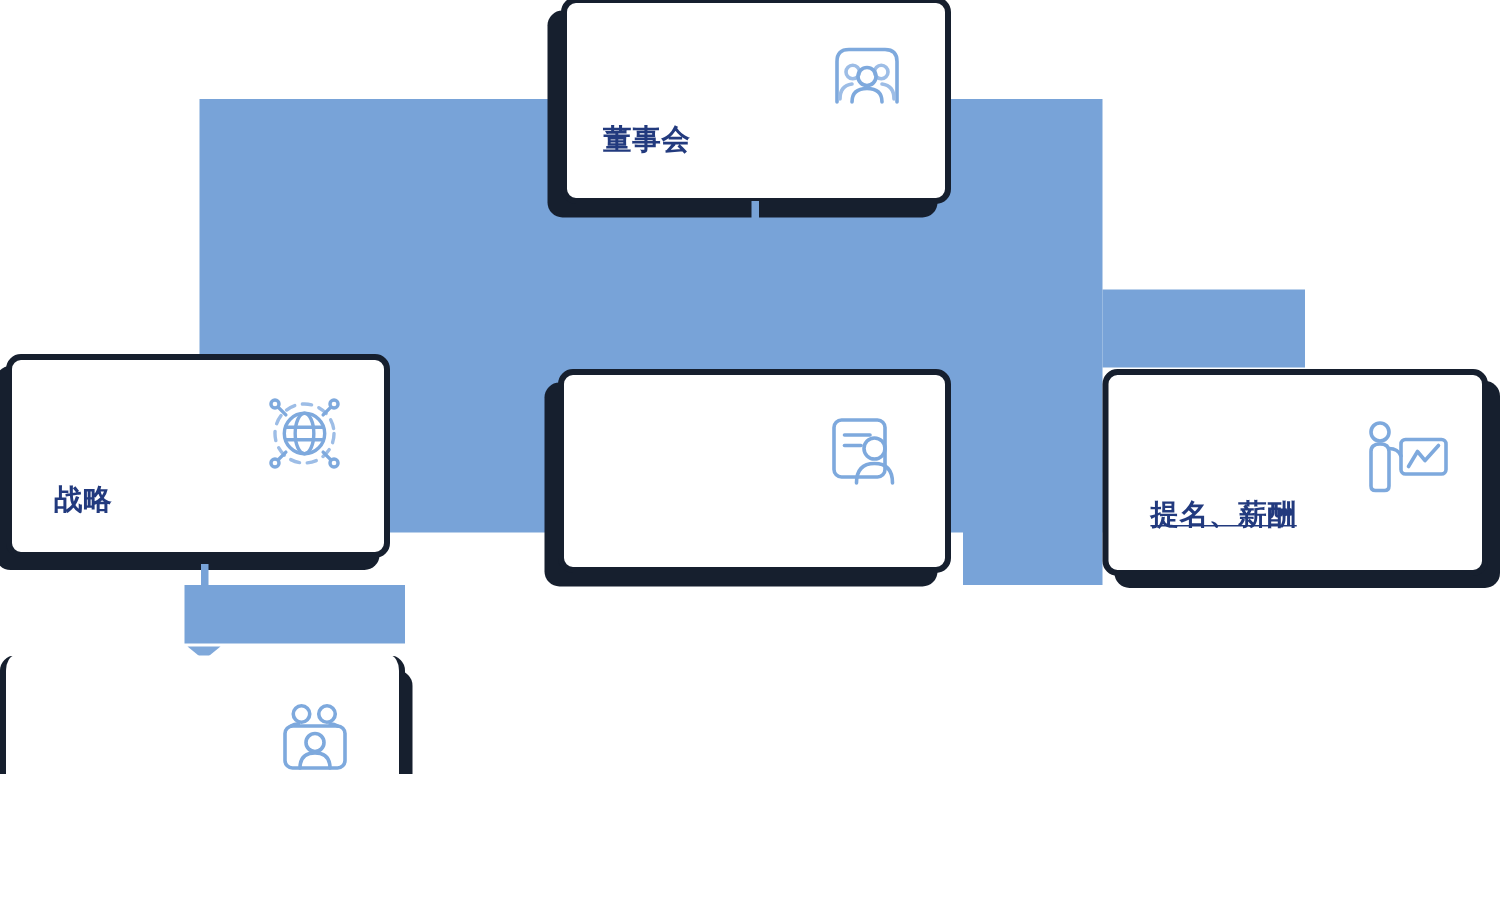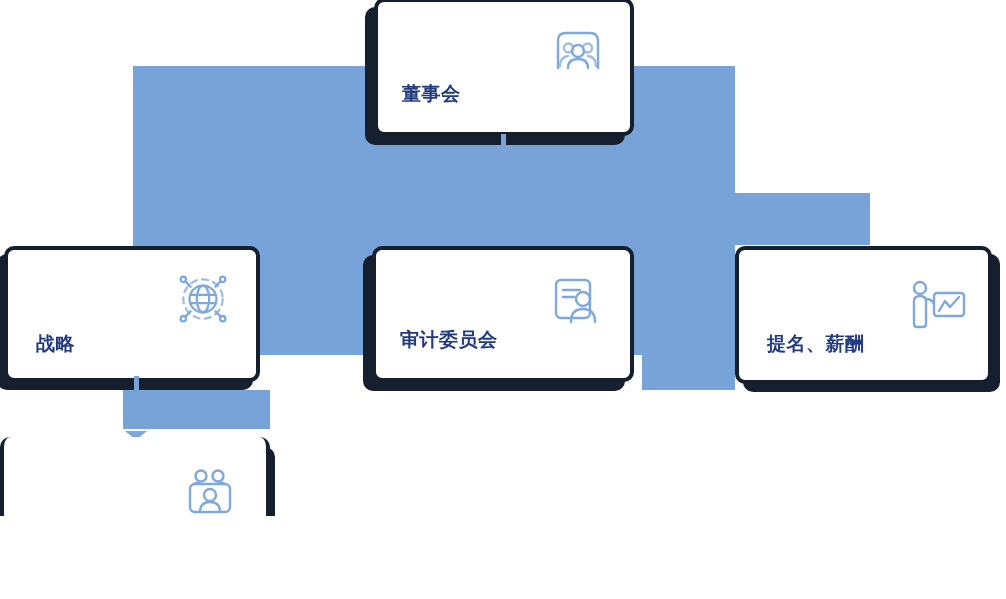--- a/index.html
+++ b/index.html
@@ -14,40 +14,40 @@
     position:absolute;left:125px;top:431px;width:0;height:0;z-index:1;
     border-left:11px solid transparent;border-right:11px solid transparent;
     border-top:9px solid #7fa8da;
   }
   
   .card{
     position:absolute;background:#ffffff;border:4px solid #161f2e;border-radius:10px;
     box-sizing:border-box;z-index:2;
   }
   .n-board     {left:374px;top:-2px; width:260px;height:138px;box-shadow:-9px 9px 0 0 #161f2e;}
-  .n-esg       {left:4px;  top:246px;width:256px;height:136px;box-shadow:-7px 8px 0 0 #161f2e;}
+  .n-esg       {left:4px;  top:236px;width:256px;height:136px;box-shadow:-7px 8px 0 0 #161f2e;}
   .n-audit     {left:372px;top:246px;width:262px;height:136px;box-shadow:-9px 9px 0 0 #161f2e;}
   .n-nom       {left:735px;top:246px;width:257px;height:138px;box-shadow:8px 8px 0 0 #161f2e;}
   .n-office    {left:0px;  top:437px;width:270px;height:143px;border-top:none;box-shadow:5px 10px 0 0 #161f2e;}
   
   .icon{position:absolute;display:block;}
   .icon svg{display:block;}
   .i-board {right:26px;top:24px;}
   .i-esg   {right:24px;top:20px;}
   .i-audit {right:28px;top:26px;}
   .i-nom   {right:20px;top:30px;}
   .i-office{right:30px;top:30px;}
   .label{
     position:absolute;left:24px;bottom:24px;color:#223a7e;font-size:19px;
     font-weight:600;line-height:1.42;letter-spacing:0.5px;
   }
   .label span{display:block;}
   .label span:empty{display:none;}
   .n-esg .label{left:28px;bottom:20px;}
-  .n-nom .label{left:28px;bottom:22px;}
+  .n-nom .label{left:28px;bottom:22px;text-decoration:underline;}
   .n-office .label{left:26px;bottom:22px;}
 </style>
 </head>
 <body>
 
 <div class="stage">
 
   <div class="conn" style="left:133px;top:66px;width:602px;height:289px"></div>
   <div class="conn" style="left:735px;top:193px;width:135px;height:52px"></div>
   <div class="conn" style="left:642px;top:300px;width:93px;height:90px"></div>
@@ -100,24 +100,20 @@
   <div class="card n-audit">
     <span class="icon i-audit">
       <svg width="50" height="48" viewBox="0 0 50 48" fill="none" stroke="#7ea9dd" stroke-width="2.4" stroke-linecap="round" stroke-linejoin="round">
         <rect x="4" y="4" width="34" height="38" rx="5"></rect>
         <line x1="11" y1="14" x2="28" y2="14"></line>
         <line x1="11" y1="21" x2="22" y2="21"></line>
         <circle cx="31" cy="23" r="7"></circle>
         <path d="M19,46 Q19,33 31,33 Q43,33 43,46"></path>
       </svg>
     </span>
-    <div class="label">
-      <span>审计委员会</span>
-
-    </div>
   </div>
 
   <div class="card n-nom">
     <span class="icon i-nom">
       <svg width="60" height="50" viewBox="0 0 60 50" fill="none" stroke="#7ea9dd" stroke-width="2.4" stroke-linecap="round" stroke-linejoin="round">
         <circle cx="12" cy="8" r="6"></circle>
         <path d="M6,21 Q6,16 12,16 Q18,16 18,21 L18,44 Q18,47 15,47 L9,47 Q6,47 6,44 Z"></path>
         <path d="M18,19 Q24,19 26,24"></path>
         <rect x="26" y="13" width="30" height="23" rx="3"></rect>
         <polyline points="31,31 37,21 42,27 51,17"></polyline>

